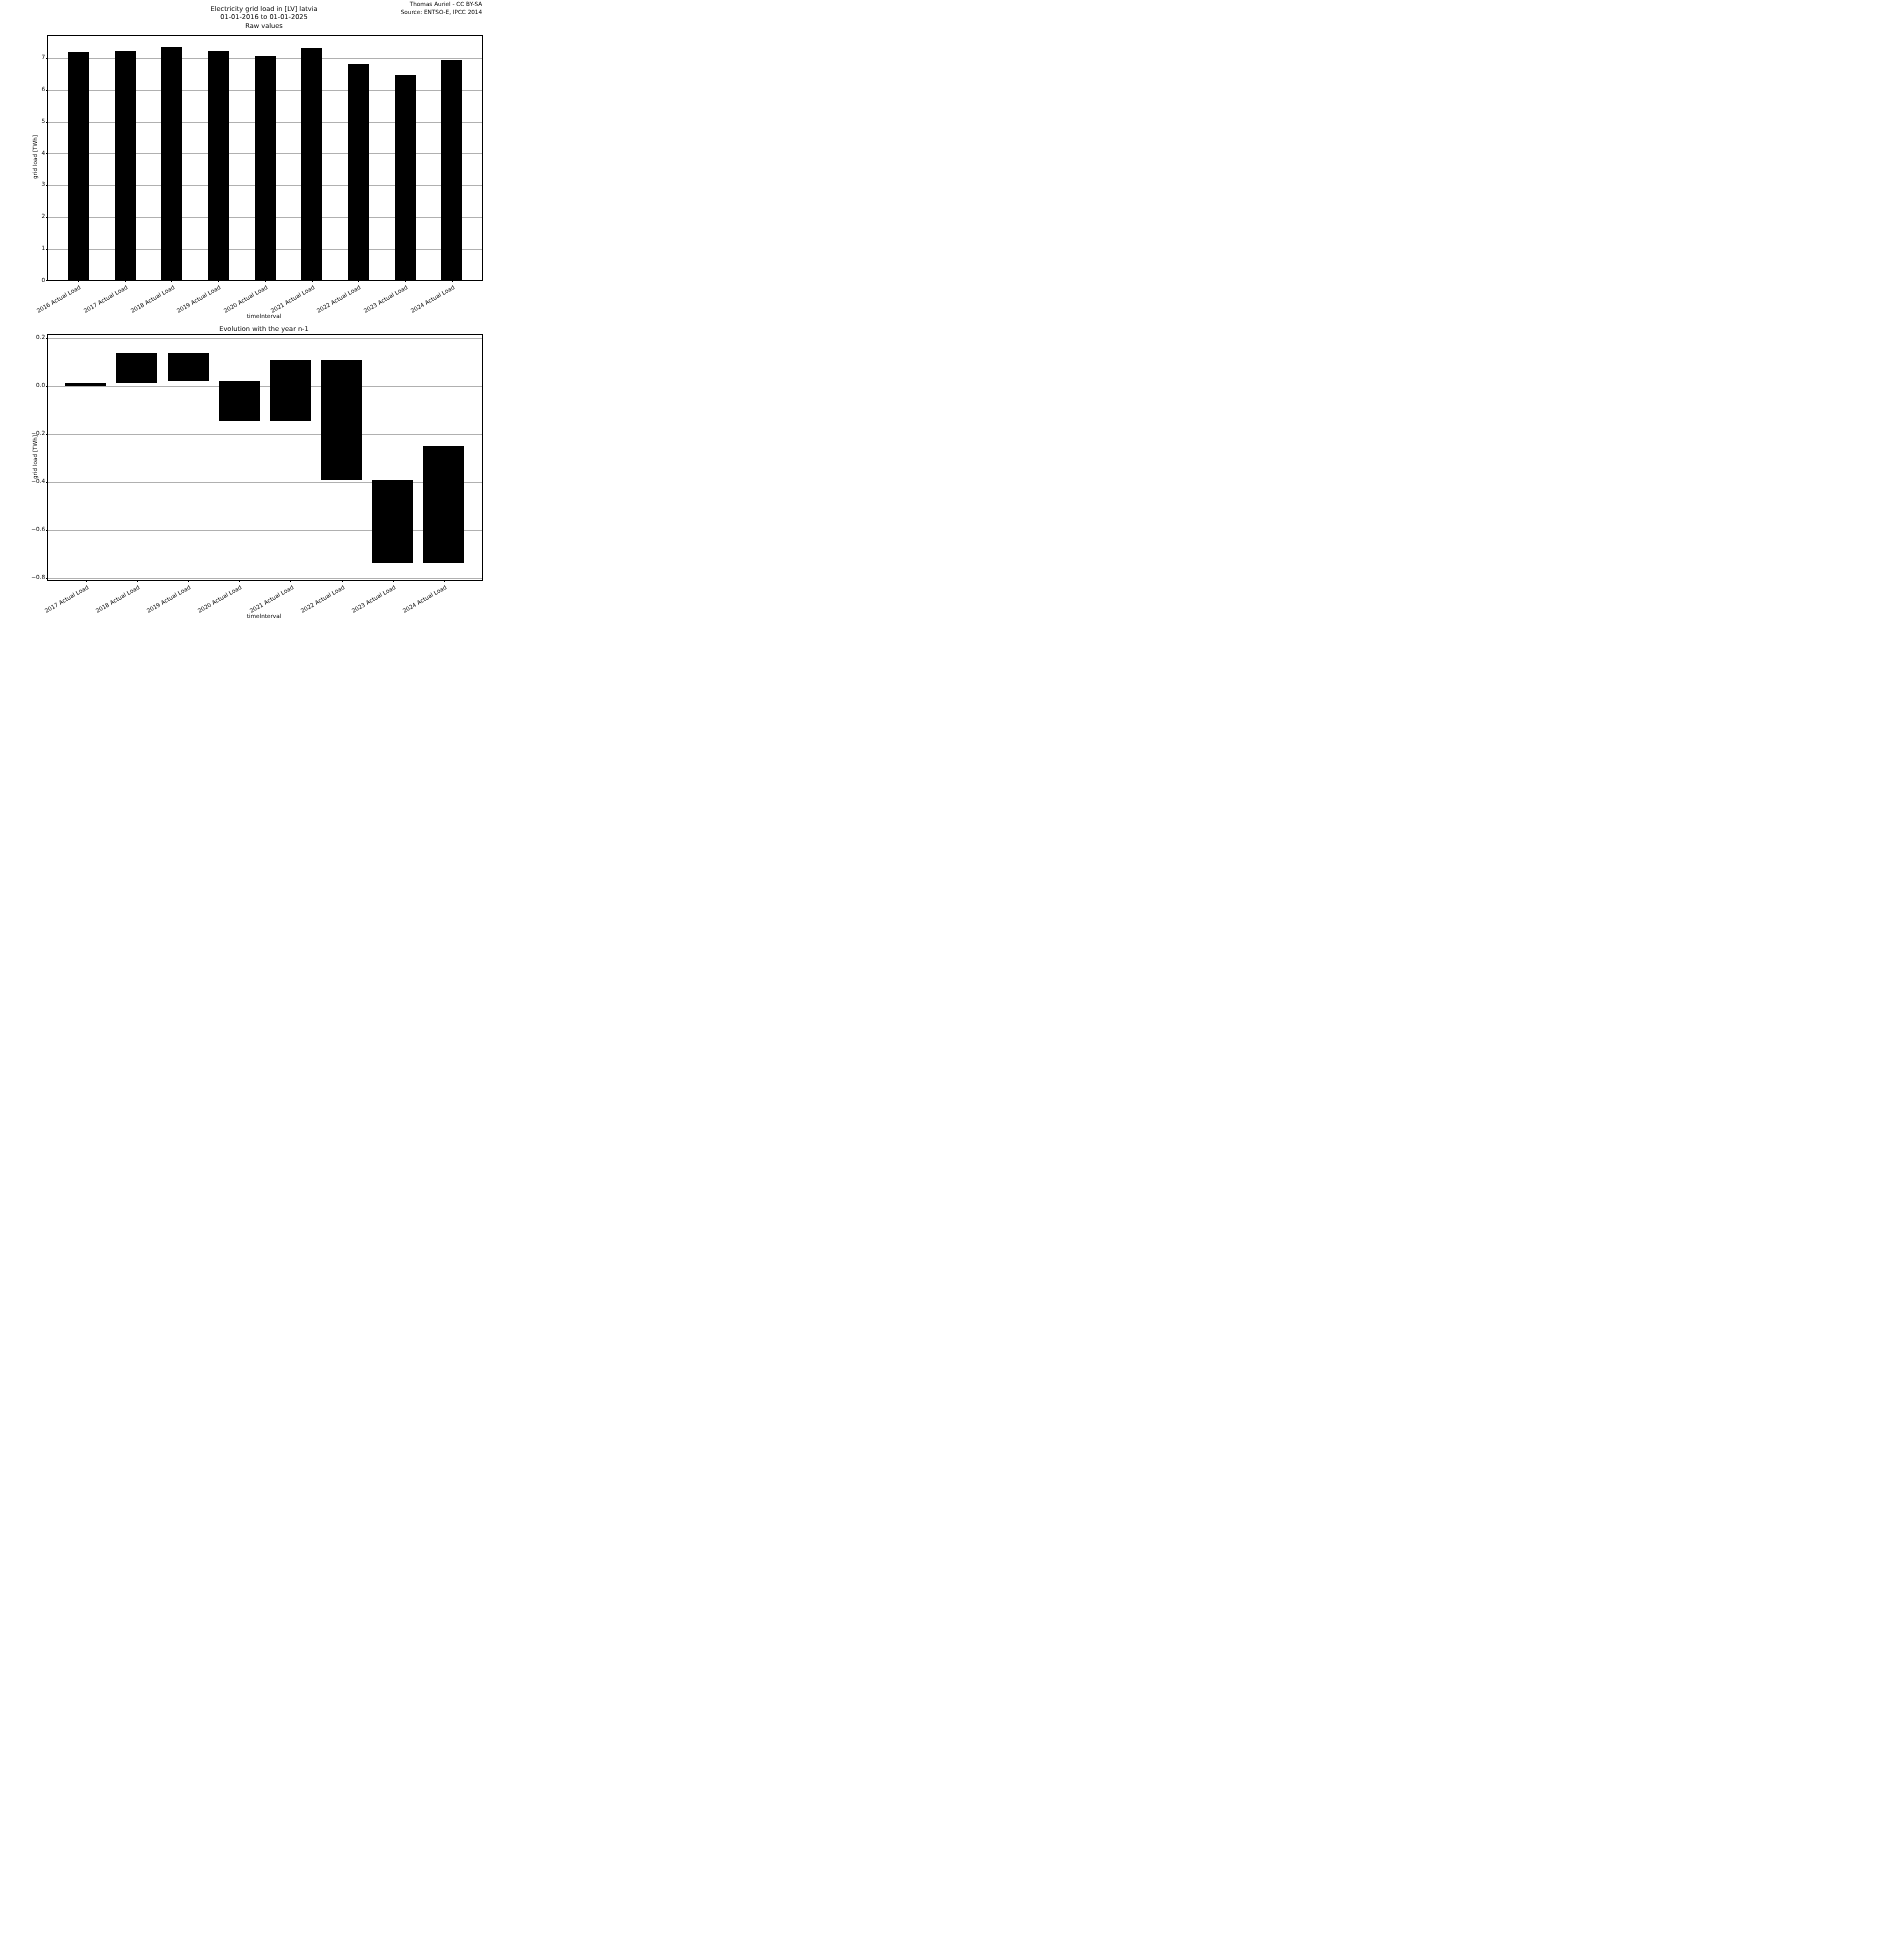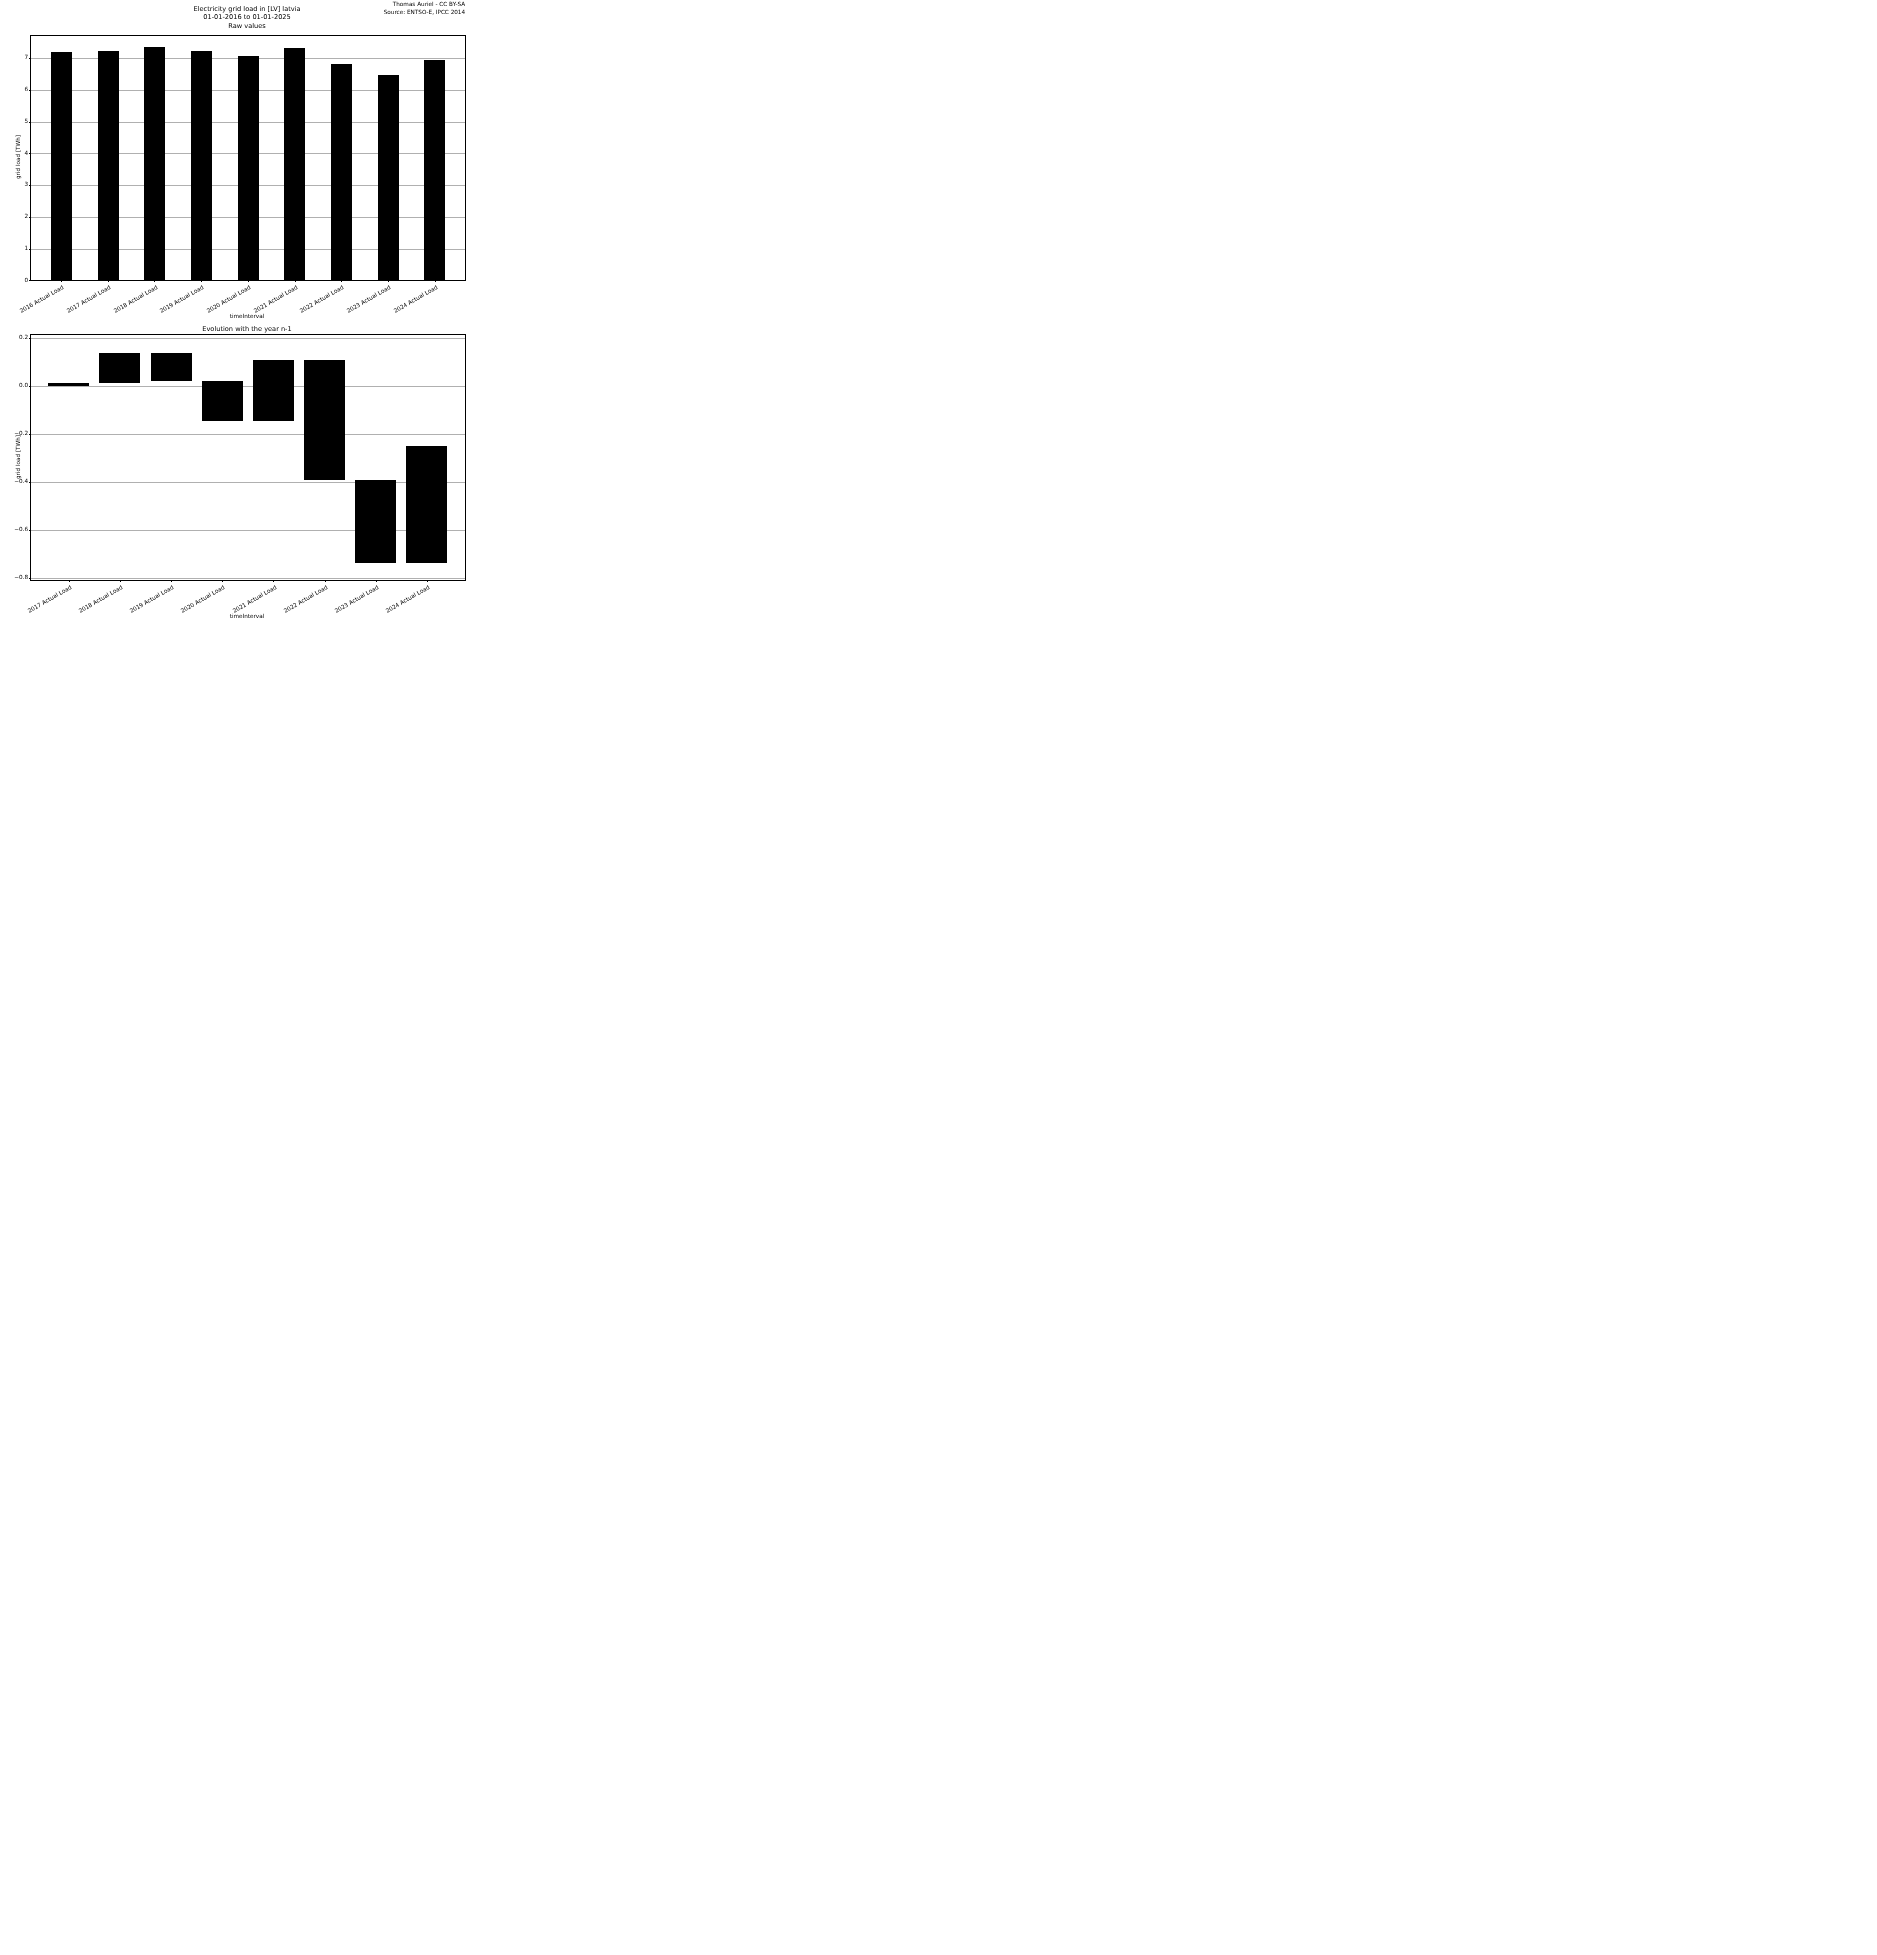--- a/index.html
+++ b/index.html
@@ -1,17 +1,17 @@
 <!DOCTYPE html>
 <html style="font-size:6.3px"><head>
 <meta charset="utf-8">
 <style>
   html,body{margin:0;padding:0;background:#ffffff;}
   .page{position:relative;width:469px;height:626px;background:#ffffff;
-        font-family:"DejaVu Sans",sans-serif;color:#000;overflow:hidden;}
+        font-family:"DejaVu Sans",sans-serif;color:#000;overflow:hidden;margin-left:17px;}
   .attribution{position:absolute;top:1.2px;right:3.9px;text-align:right;
                font-size:5.7px;line-height:7.8px;}
   .chart-title{position:absolute;left:30px;width:434px;text-align:center;
                font-size:6.6px;line-height:8.6px;}
   .plot{position:absolute;border:0.4px solid #000;background:#fff;}
   .gridline{position:absolute;left:0;height:0.4px;}
   .bar{position:absolute;}
   .ytick-mark{position:absolute;width:2px;height:0.4px;background:#000;}
   .xtick-mark{position:absolute;width:0.4px;height:2px;background:#000;}
   .ytick-label{position:absolute;width:27px;text-align:right;

